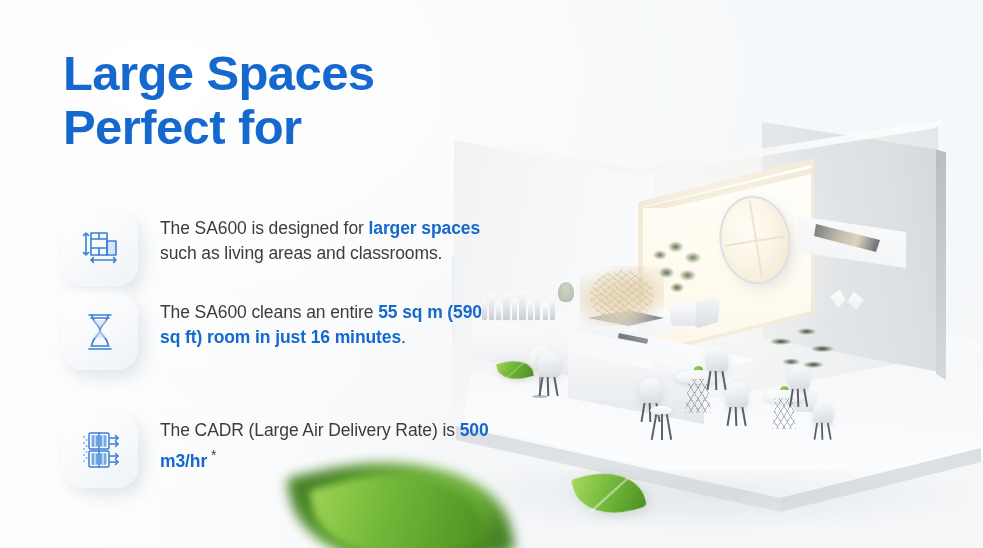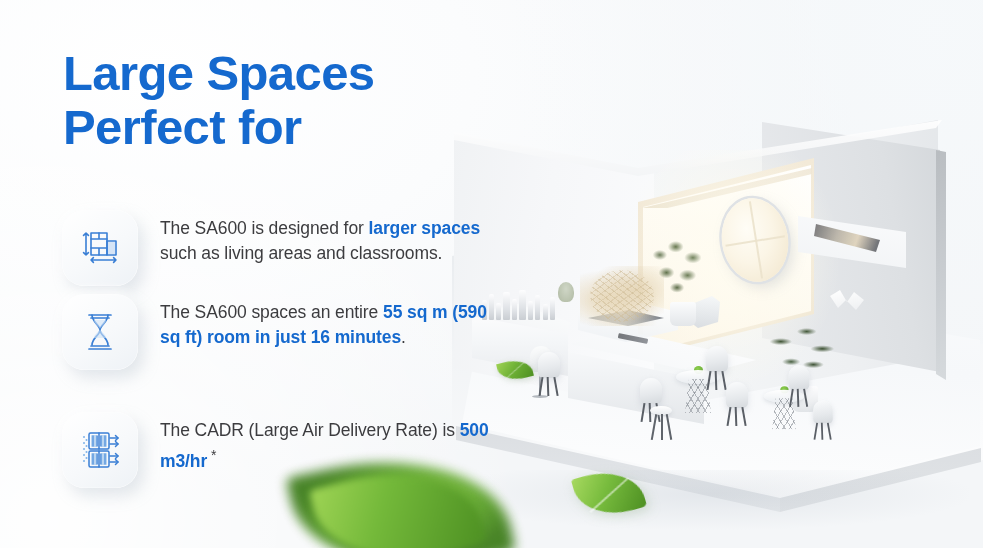--- a/index.html
+++ b/index.html
@@ -759,21 +759,21 @@
               <path d="M9 4h22M9 38h22"></path>
               <path d="M12 4c0 7 8 10 8 15s-8 8-8 15"></path>
               <path d="M28 4c0 7-8 10-8 15s8 8 8 15"></path>
               <path d="M11 7h18M11 35h18"></path>
             </g>
             <path d="M14 9h12c0 4-6 7-6 9s6 5 6 9H14c0-4 6-7 6-9s-6-5-6-9z" fill="#cfe2f7" opacity=".6"></path>
           </svg>
         </span>
       </div>
       <div class="feature-text">
-        <span>The SA600 spaces an entire </span><span class="hl">55 sq m (590 sq ft) room in just 16 minutes</span><span>.</span>
+        <span>The SA600 cleans an entire </span><span class="hl">55 sq m (590 sq ft) room in just 16 minutes</span><span>.</span>
       </div>
     </div>
 
     <div class="feature feature-3">
       <div class="icon-card">
         <span>
           <svg width="46" height="42" viewBox="0 0 46 42" fill="none">
             <g stroke="#3a7fd5" stroke-width="1.5" stroke-linecap="round" stroke-linejoin="round">
               <rect x="12" y="4" width="20" height="16" rx="1.5"></rect>
               <rect x="12" y="22" width="20" height="16" rx="1.5"></rect>

